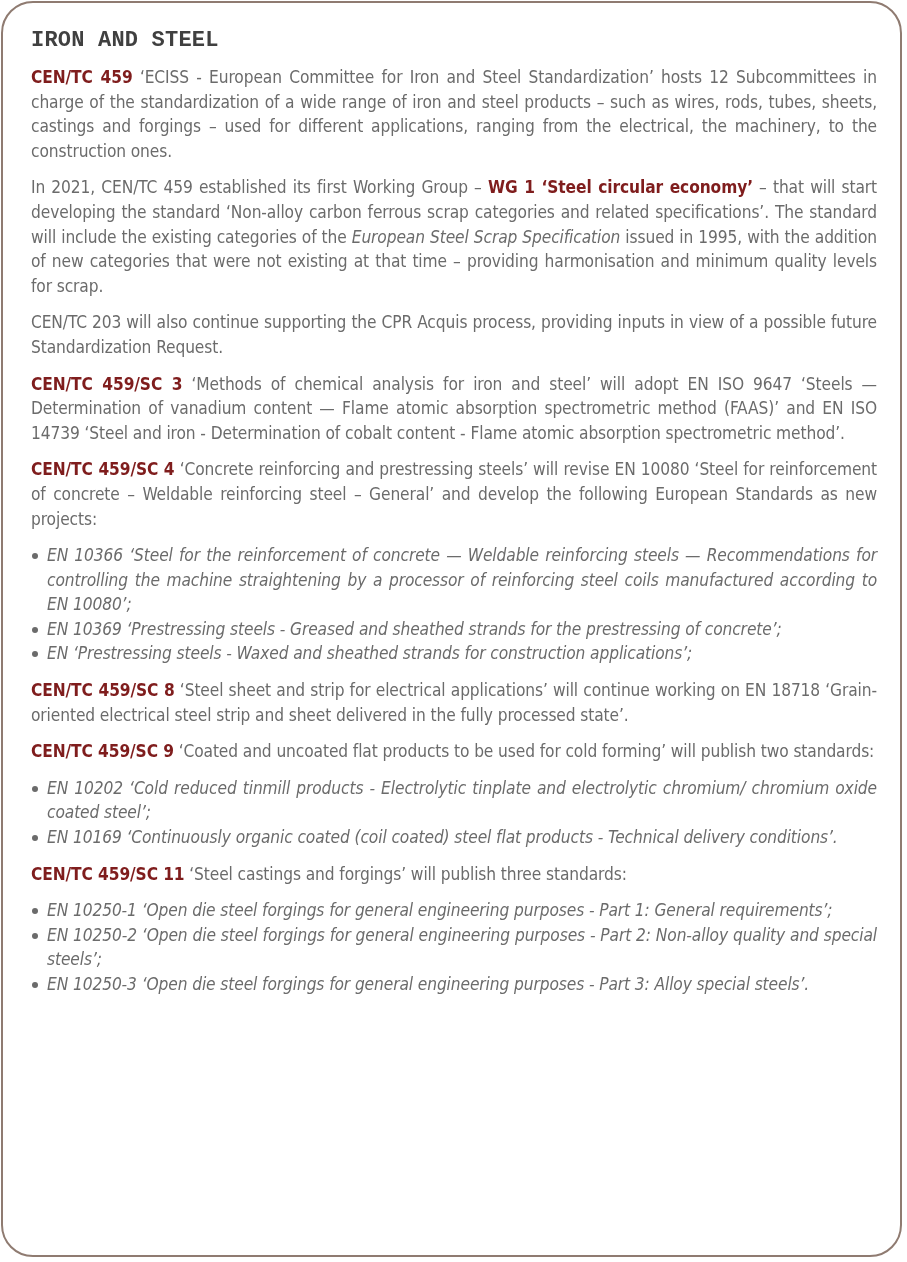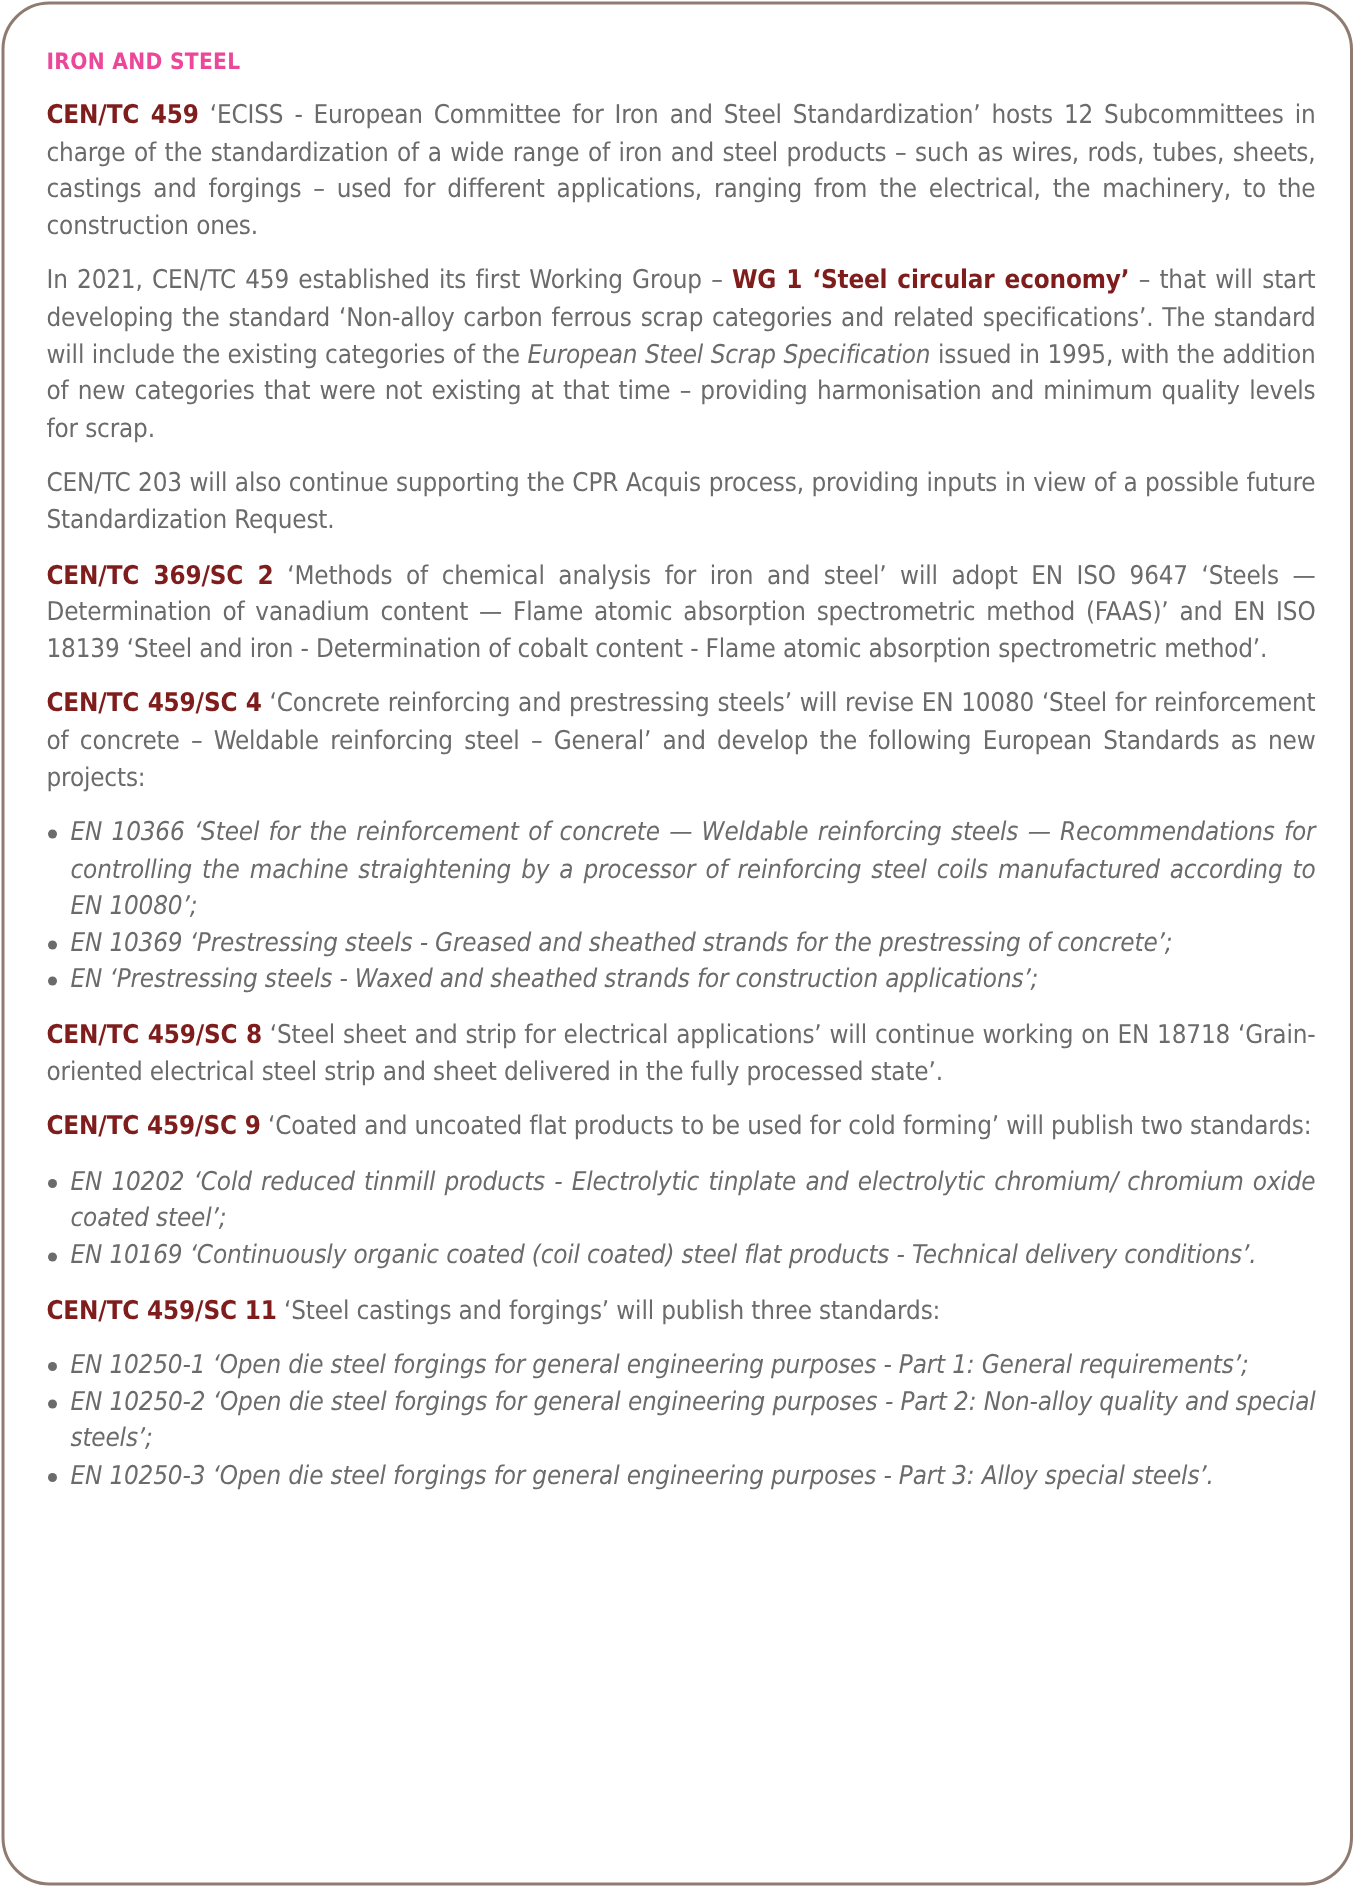--- a/index.html
+++ b/index.html
@@ -31,25 +31,26 @@
       width: 846px;
       font-family: "DejaVu Sans Condensed", "Liberation Sans Narrow", "Liberation Sans", sans-serif;
       font-stretch: condensed;
       font-size: 17.2px;
       line-height: 24.6px;
       color: #6b6b6b;
       letter-spacing: -0.1px;
     }
     .title {
       font-weight: bold;
-      color: #ec4899;
-      font-size: 15px;
+      color: #404040;
+      font-size: 22px;
       letter-spacing: 0.2px;
       margin: 0 0 12px 0;
       line-height: 24px;
+      font-family: Liberation Mono, monospace;
     }
     p {
       margin: 0 0 12px 0;
       text-align: justify;
     }
     .code {
       color: #7f1d1d;
       font-weight: bold;
     }
     .em {
@@ -90,21 +91,21 @@
 
   <p>
     <span>In 2021, CEN/TC 459 established its first Working Group – </span><span class="code">WG 1 ‘Steel circular economy’</span><span> – that will start developing the standard ‘Non-alloy carbon ferrous scrap categories and related specifications’. The standard will include the existing categories of the </span><span class="em">European Steel Scrap Specification</span><span> issued in 1995, with the addition of new categories that were not existing at that time – providing harmonisation and minimum quality levels for scrap.</span>
   </p>
 
   <p>
     <span>CEN/TC 203 will also continue supporting the CPR Acquis process, providing inputs in view of a possible future Standardization Request.</span>
   </p>
 
   <p>
-    <span class="code">CEN/TC 369/SC 2</span><span> ‘Methods of chemical analysis for iron and steel’  will adopt EN ISO 9647 ‘Steels — Determination of vanadium content — Flame atomic absorption spectrometric method (FAAS)’ and EN ISO 18139 ‘Steel and iron - Determination of cobalt content - Flame atomic absorption spectrometric method’.</span>
+    <span class="code">CEN/TC 459/SC 3</span><span> ‘Methods of chemical analysis for iron and steel’  will adopt EN ISO 9647 ‘Steels — Determination of vanadium content — Flame atomic absorption spectrometric method (FAAS)’ and EN ISO 14739 ‘Steel and iron - Determination of cobalt content - Flame atomic absorption spectrometric method’.</span>
   </p>
 
   <p>
     <span class="code">CEN/TC 459/SC 4</span><span> ‘Concrete reinforcing and prestressing steels’ will revise EN 10080 ‘Steel for reinforcement of concrete – Weldable reinforcing steel – General’ and develop the following European Standards as new projects:</span>
   </p>
   <ul>
     <li><span class="bullet"></span><span>EN 10366 ‘Steel for the reinforcement of concrete — Weldable reinforcing steels — Recommendations for controlling the machine straightening by a processor of reinforcing steel coils manufactured according to EN 10080’;</span></li>
     <li><span class="bullet"></span><span>EN 10369 ‘Prestressing steels - Greased and sheathed strands for the prestressing of concrete’;</span></li>
     <li><span class="bullet"></span><span>EN ‘Prestressing steels - Waxed and sheathed strands for construction applications’;</span></li>
   </ul>

